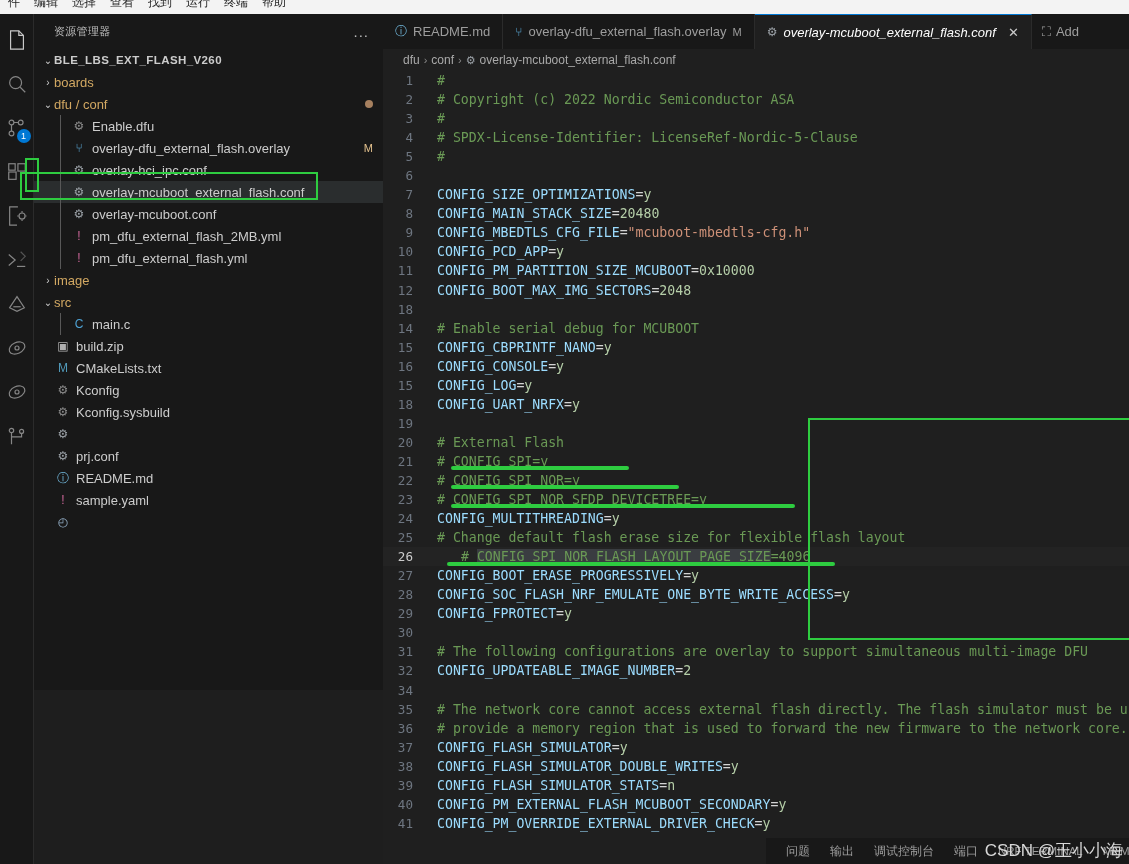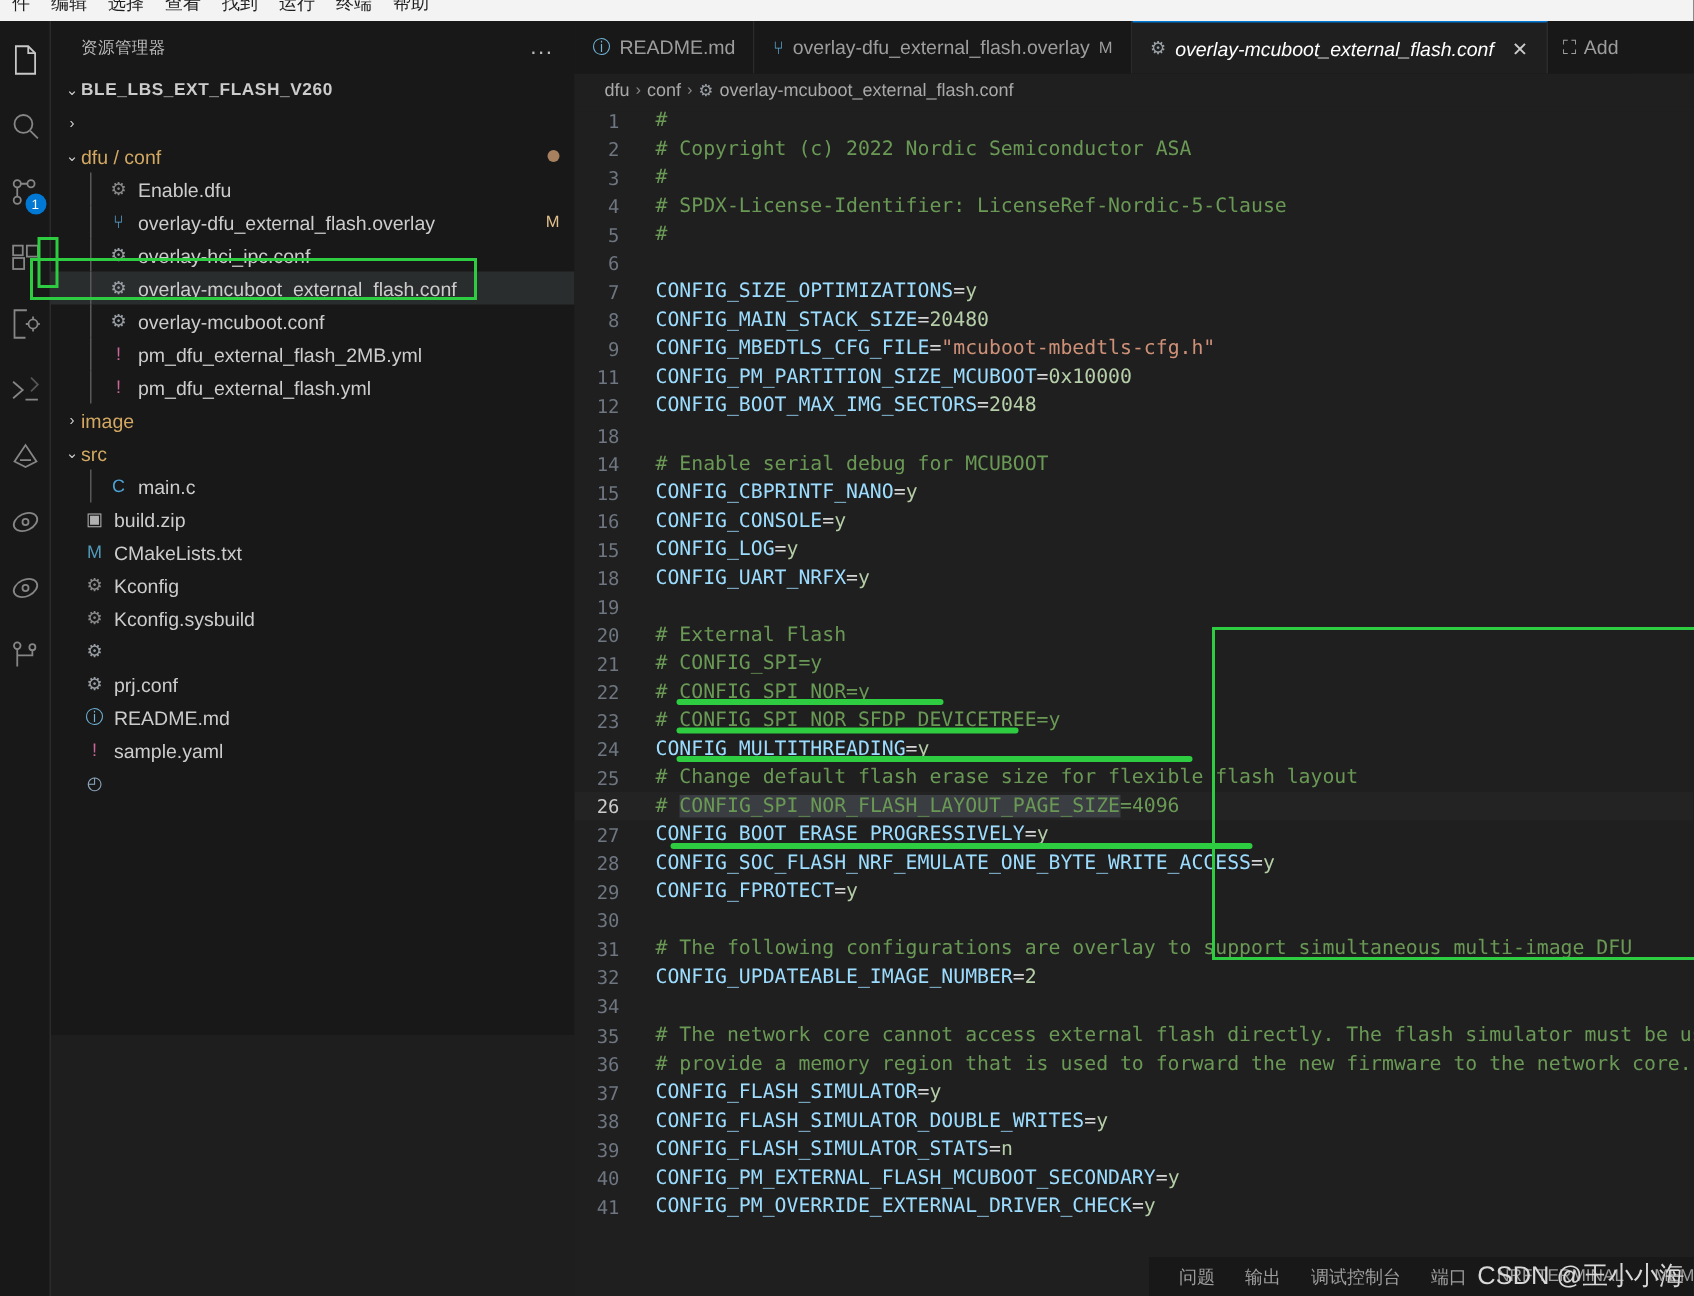--- a/index.html
+++ b/index.html
@@ -129,21 +129,21 @@
   #breadcrumb .sep { color: #8a8a8a; font-size: 11px; }
   #breadcrumb .crumb { display:flex; align-items:center; gap:4px; }
 
   #code {
     position: absolute; top: 57px; left: 0; right: 0; bottom: 26px;
     background: #1f1f1f; overflow: hidden;
     font-family: "DejaVu Sans Mono", monospace;
     font-size: 13.2px; line-height: 19.05px;
   }
   .cline { display: flex; height: 19.05px; white-space: pre; }
-  .cline.current { background: #232323; }
+  .cline.current { background: #232323; gap: 24px; }
   .ln {
     width: 52px; flex: none; text-align: right; padding-right: 22px;
     color: #6e7681; font-size: 12.6px;
   }
   .cline.current .ln { color: #cccccc; }
   .ctext { flex: 1 1 auto; padding-left: 2px; }
   .cm { color: #6a9955; }
   .cfg { color: #9cdcfe; text-align: right; }
   .op  { color: #d4d4d4; }
   .num { color: #b5cea8; }
@@ -273,20 +273,21 @@
   </div>
 
   <div class="row" style="padding-left:8px">
     <span class="chev">⌄</span>
     <span class="label root-label">BLE_LBS_EXT_FLASH_V260</span>
   </div>
 
   <div class="tree" id="tree">
       <div class="row" style="padding-left: 8px;">
         <span class="chev">›</span>
+        <span class="label" style="color: rgb(210, 168, 98);">boards</span>
       </div>
       <div class="row" style="padding-left: 8px;">
         <span class="chev">⌄</span>
         <span class="label" style="color: rgb(210, 168, 98);">dfu / conf</span>
         <span class="dot"></span>
       </div>
       <div class="row" style="padding-left: 24px;">
         <div class="indent-guide" style="left: 26px;"></div>
         <span class="chev"></span>
         <span class="ficon" style="color: rgb(138, 138, 138);">⚙</span>
@@ -434,20 +435,21 @@
   <div id="code">
       <div class="cline"><span class="ln">1</span><span class="ctext"><span class="cm">#</span></span></div>
       <div class="cline"><span class="ln">2</span><span class="ctext"><span class="cm"># Copyright (c) 2022 Nordic Semiconductor ASA</span></span></div>
       <div class="cline"><span class="ln">3</span><span class="ctext"><span class="cm">#</span></span></div>
       <div class="cline"><span class="ln">4</span><span class="ctext"><span class="cm"># SPDX-License-Identifier: LicenseRef-Nordic-5-Clause</span></span></div>
       <div class="cline"><span class="ln">5</span><span class="ctext"><span class="cm">#</span></span></div>
       <div class="cline"><span class="ln">6</span><span class="ctext"></span></div>
       <div class="cline"><span class="ln">7</span><span class="ctext"><span class="cfg">CONFIG_SIZE_OPTIMIZATIONS</span><span class="op">=</span><span class="num">y</span></span></div>
       <div class="cline"><span class="ln">8</span><span class="ctext"><span class="cfg">CONFIG_MAIN_STACK_SIZE</span><span class="op">=</span><span class="num">20480</span></span></div>
       <div class="cline"><span class="ln">9</span><span class="ctext"><span class="cfg">CONFIG_MBEDTLS_CFG_FILE</span><span class="op">=</span><span class="str">"mcuboot-mbedtls-cfg.h"</span></span></div>
+      <div class="cline"><span class="ln">10</span><span class="ctext"><span class="cfg">CONFIG_PCD_APP</span><span class="op">=</span><span class="num">y</span></span></div>
       <div class="cline"><span class="ln">11</span><span class="ctext"><span class="cfg">CONFIG_PM_PARTITION_SIZE_MCUBOOT</span><span class="op">=</span><span class="num">0x10000</span></span></div>
       <div class="cline"><span class="ln">12</span><span class="ctext"><span class="cfg">CONFIG_BOOT_MAX_IMG_SECTORS</span><span class="op">=</span><span class="num">2048</span></span></div>
       <div class="cline"><span class="ln">18</span><span class="ctext"></span></div>
       <div class="cline"><span class="ln">14</span><span class="ctext"><span class="cm"># Enable serial debug for MCUBOOT</span></span></div>
       <div class="cline"><span class="ln">15</span><span class="ctext"><span class="cfg">CONFIG_CBPRINTF_NANO</span><span class="op">=</span><span class="num">y</span></span></div>
       <div class="cline"><span class="ln">16</span><span class="ctext"><span class="cfg">CONFIG_CONSOLE</span><span class="op">=</span><span class="num">y</span></span></div>
       <div class="cline"><span class="ln">15</span><span class="ctext"><span class="cfg">CONFIG_LOG</span><span class="op">=</span><span class="num">y</span></span></div>
       <div class="cline"><span class="ln">18</span><span class="ctext"><span class="cfg">CONFIG_UART_NRFX</span><span class="op">=</span><span class="num">y</span></span></div>
       <div class="cline"><span class="ln">19</span><span class="ctext"></span></div>
       <div class="cline"><span class="ln">20</span><span class="ctext"><span class="cm"># External Flash</span></span></div>

